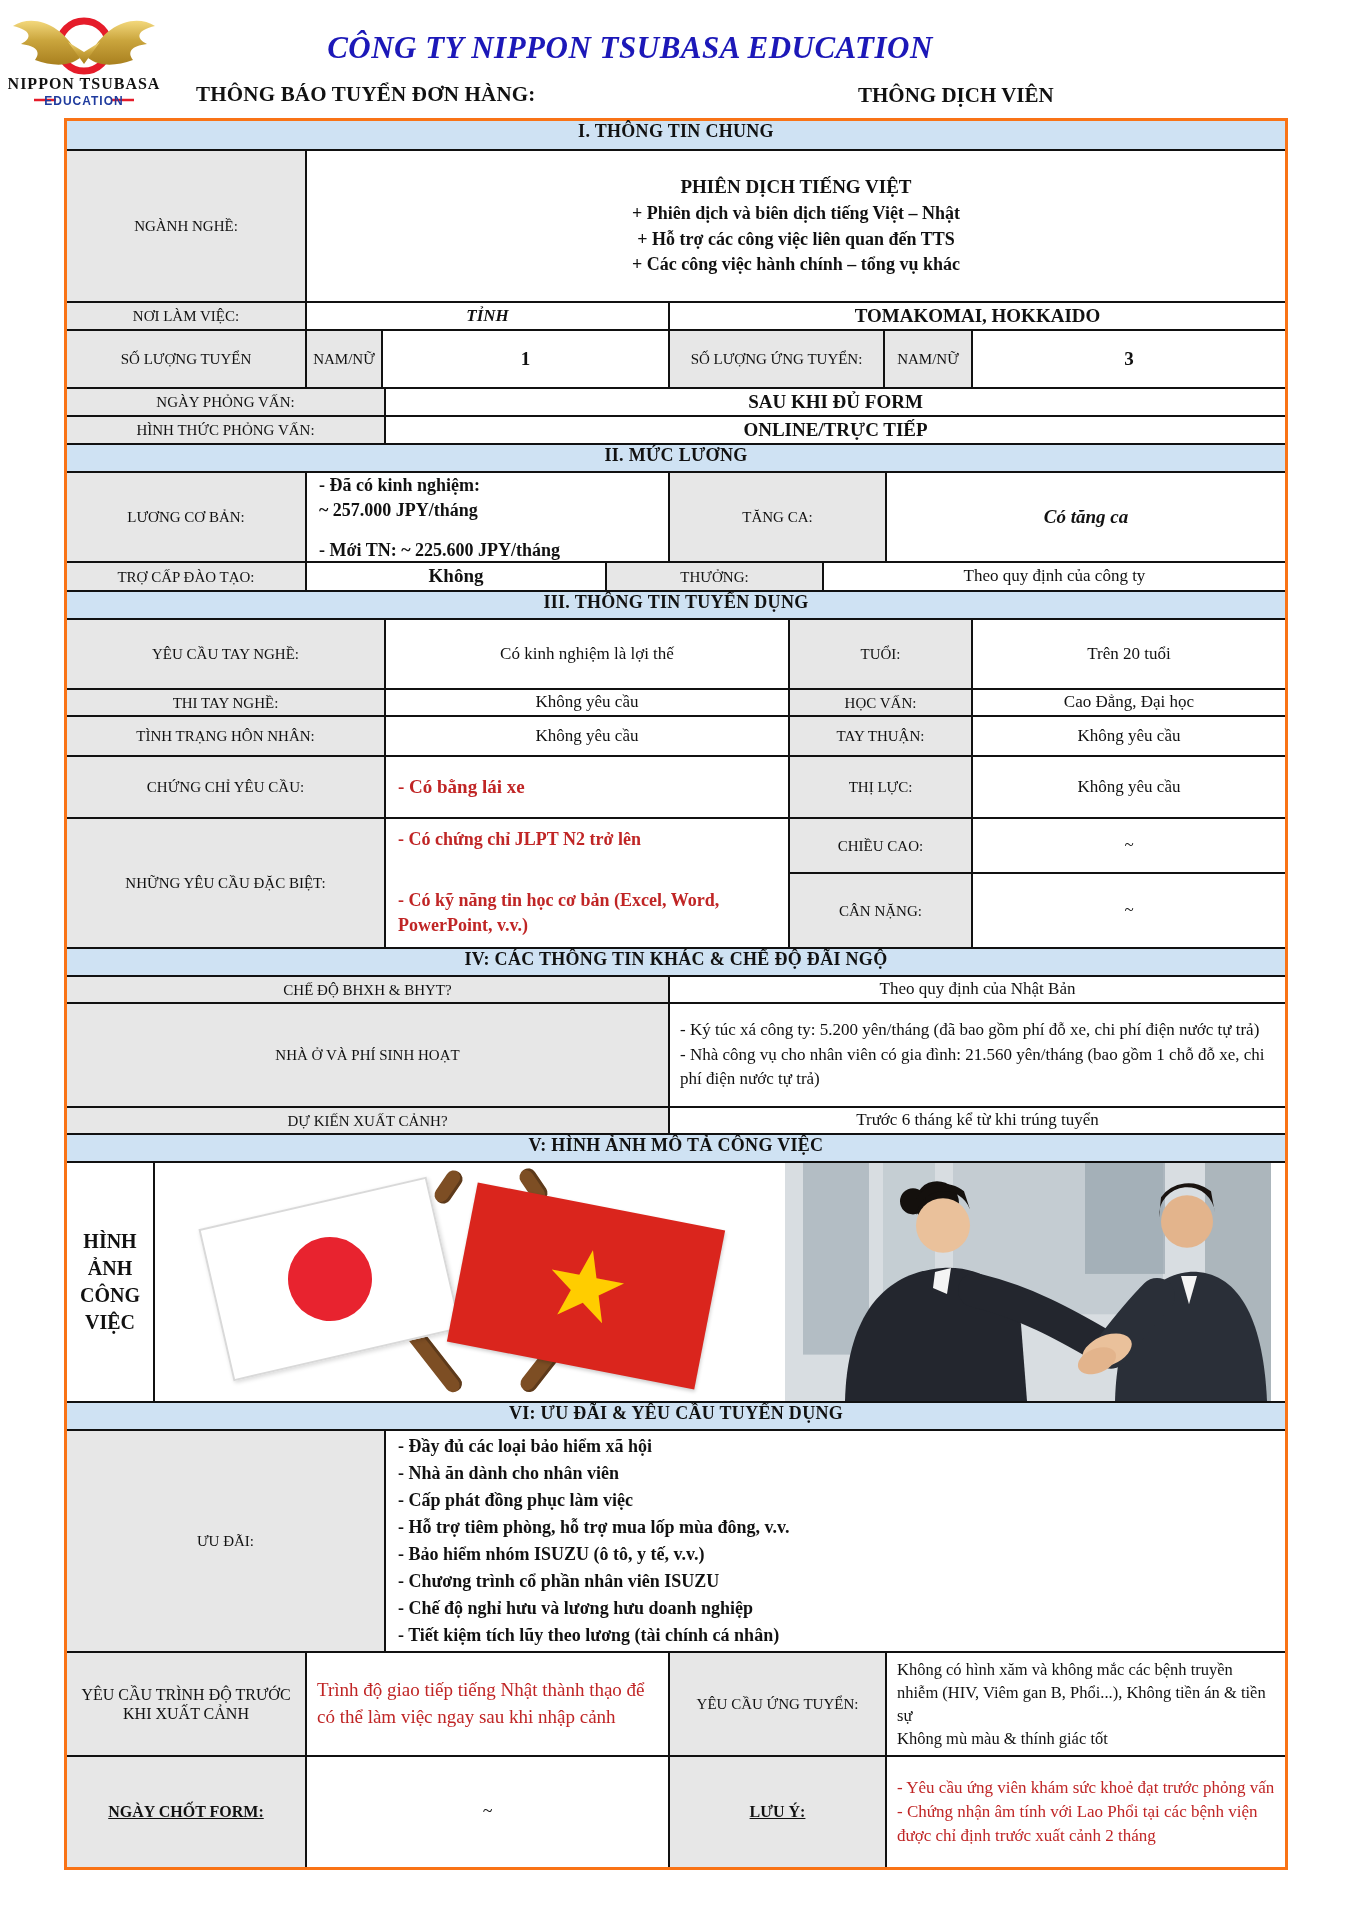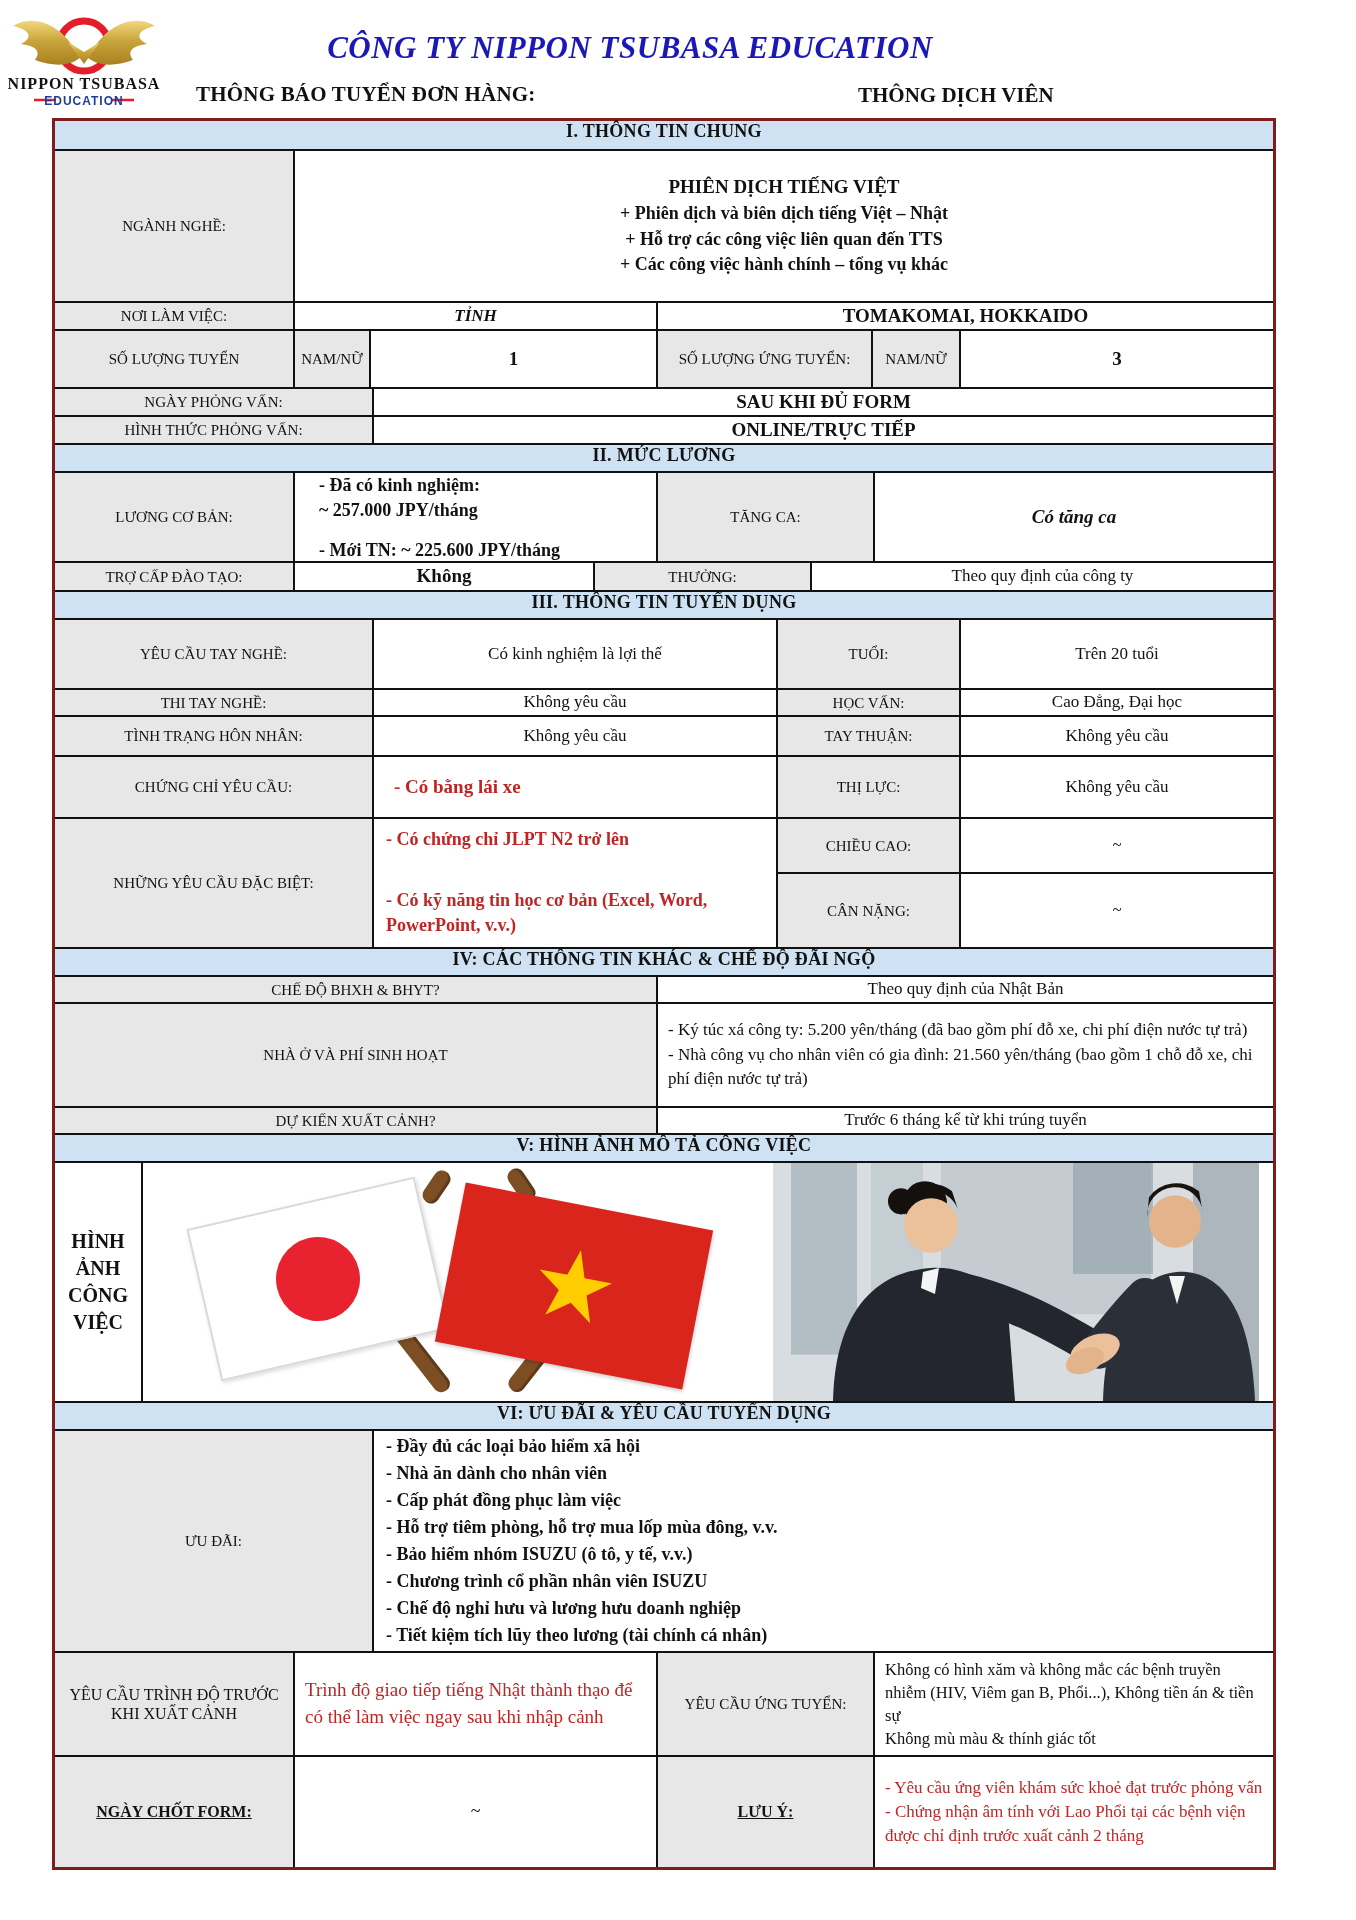--- a/index.html
+++ b/index.html
@@ -11,22 +11,22 @@
   
   .logo{position:absolute;left:8px;top:6px;width:152px;height:104px;}
   .company-title{
     position:absolute;left:230px;top:30px;width:800px;text-align:center;
     font-size:31px;font-weight:bold;font-style:italic;color:#1c18b8;letter-spacing:.5px;
   }
   .subhead-left{position:absolute;left:196px;top:82px;font-size:21px;font-weight:bold;letter-spacing:.2px;}
   .subhead-right{position:absolute;left:858px;top:83px;font-size:21px;font-weight:bold;}
   
   .doc-table{
-    position:absolute;left:52px;top:118px;width:1224px;
-    border:3px solid #7f1d1d;box-sizing:border-box;background:#fff;
+    position:absolute;left:64px;top:118px;width:1224px;
+    border:3px solid #f97316;box-sizing:border-box;background:#fff;
   }
   .row{display:flex;border-top:2px solid #111;box-sizing:border-box;}
   .row:first-child{border-top:none;}
   .cell{
     border-left:2px solid #111;box-sizing:border-box;
     display:flex;align-items:center;justify-content:center;
     padding:2px 8px;text-align:center;line-height:1.2;min-width:0;
   }
   .row > .cell:first-child{border-left:none;}
   .lbl{background:#e7e7e7;font-size:15px;}
@@ -137,21 +137,21 @@
     <div class="cell lbl" style="width:317px">HÌNH THỨC PHỎNG VẤN:</div>
     <div class="cell val19" style="flex:1">ONLINE/TRỰC TIẾP</div>
   </div>
 
   <div class="row sec" style="height:28px">
     <span>II. MỨC LƯƠNG</span>
   </div>
 
   <div class="row" style="height:90px">
     <div class="cell lbl" style="width:238px">LƯƠNG CƠ BẢN:</div>
-    <div class="cell col left" style="width:363px;align-items:flex-start;padding-left:24px">
+    <div class="cell col left" style="width:363px;align-items:flex-start;padding-left:12px">
       <div class="val18">- Đã có kinh nghiệm:</div>
       <div class="val18" style="margin-top:3px">~ 257.000 JPY/tháng</div>
       <div class="val18" style="margin-top:19px">- Mới TN: ~ 225.600 JPY/tháng</div>
     </div>
     <div class="cell lbl" style="width:217px">TĂNG CA:</div>
     <div class="cell b i" style="flex:1;font-size:19px">Có tăng ca</div>
   </div>
 
   <div class="row" style="height:29px">
     <div class="cell lbl" style="width:238px">TRỢ CẤP ĐÀO TẠO:</div>
@@ -180,21 +180,21 @@
 
   <div class="row" style="height:40px">
     <div class="cell lbl" style="width:317px">TÌNH TRẠNG HÔN NHÂN:</div>
     <div class="cell val17" style="width:404px">Không yêu cầu</div>
     <div class="cell lbl" style="width:183px">TAY THUẬN:</div>
     <div class="cell val17" style="flex:1">Không yêu cầu</div>
   </div>
 
   <div class="row" style="height:62px">
     <div class="cell lbl" style="width:317px">CHỨNG CHỈ YÊU CẦU:</div>
-    <div class="cell left red b" style="width:404px;font-size:19px;padding-left:20px">- Có bằng lái xe</div>
+    <div class="cell left red b" style="width:404px;font-size:19px;padding-left:12px">- Có bằng lái xe</div>
     <div class="cell lbl" style="width:183px">THỊ LỰC:</div>
     <div class="cell val17" style="flex:1">Không yêu cầu</div>
   </div>
 
   <div class="row" style="height:130px">
     <div class="cell lbl" style="width:317px">NHỮNG YÊU CẦU ĐẶC BIỆT:</div>
     <div class="cell col left" style="width:404px;align-items:flex-start;justify-content:space-between;padding:10px 12px">
       <div class="red b" style="font-size:18px">- Có chứng chỉ JLPT N2 trở lên</div>
       <div class="red b" style="font-size:18px;line-height:1.35">- Có kỹ năng tin học cơ bản (Excel, Word, PowerPoint, v.v.)</div>
     </div>

